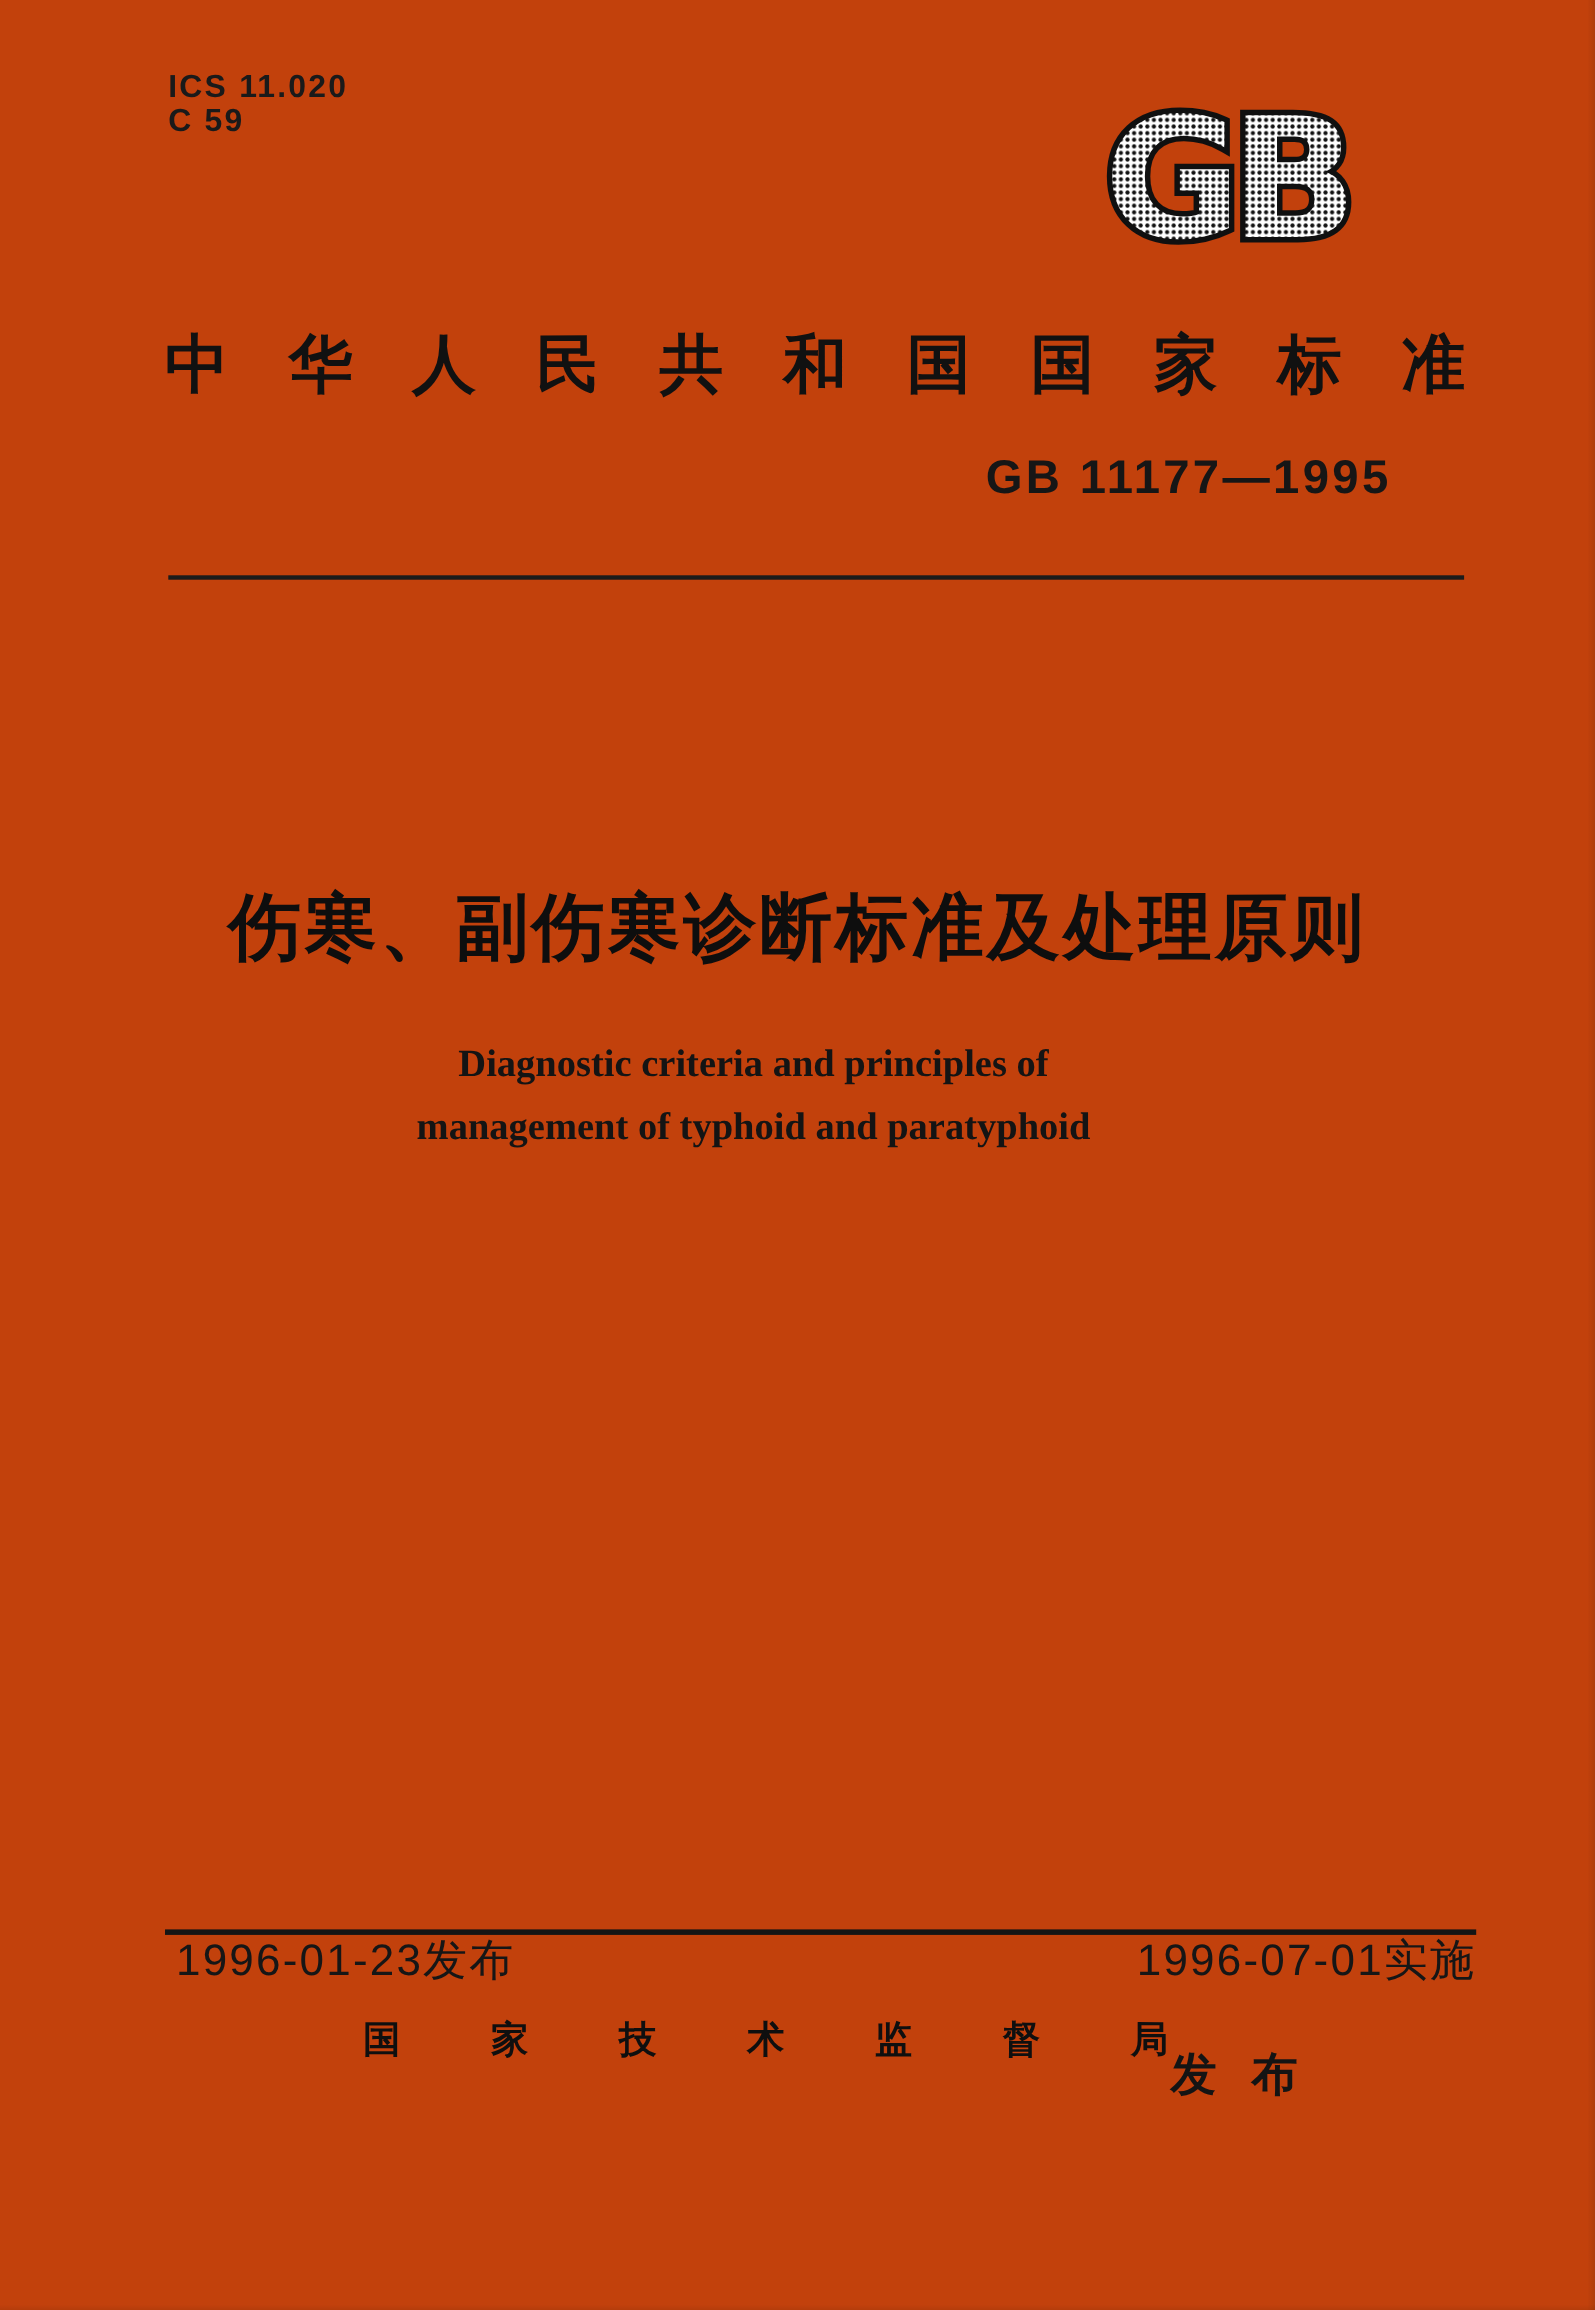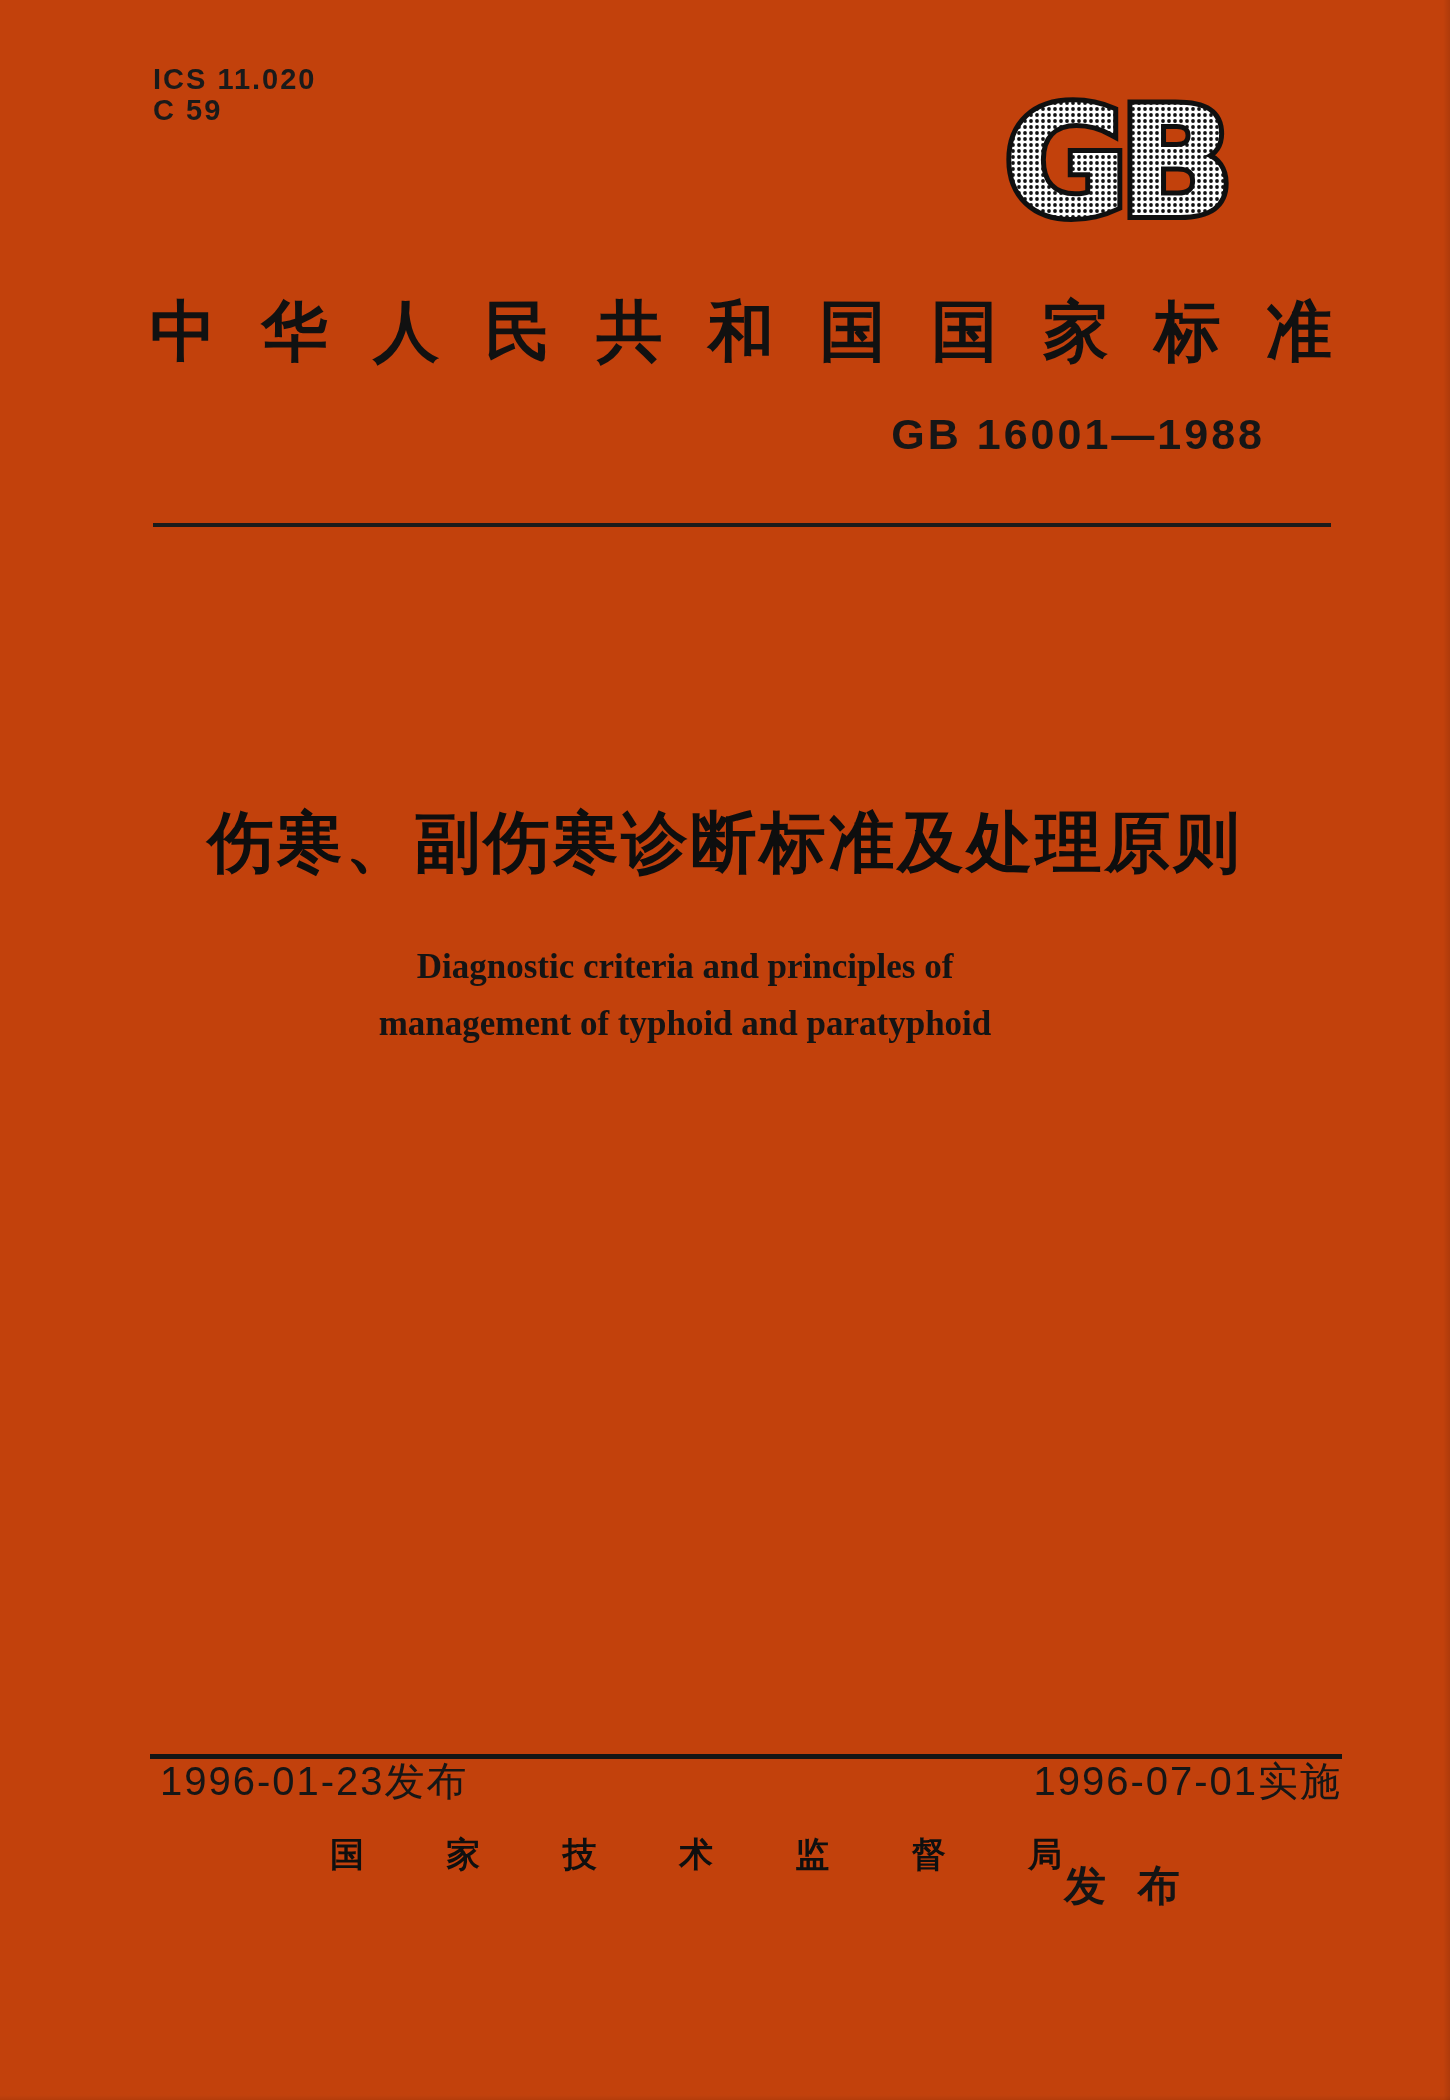--- a/index.html
+++ b/index.html
@@ -28,21 +28,21 @@
     font-family: "Liberation Sans", sans-serif;
     font-weight: 700; font-size: 29px; line-height: 31px;
     letter-spacing: 2px; color: #1a1a1a;
   }
 
   .gb-logo { position: absolute; left: 986px; top: 88px; width: 257px; height: 142px; }
 
   .header-title {
     position: absolute; left: 150px; top: 282px; width: 1182px;
     font-family: "Liberation Serif", serif;
-    font-weight: 700; font-size: 66px; line-height: 100px;
+    font-weight: 700; font-size: 58px; line-height: 100px;
     white-space: nowrap;
     text-align: justify; text-align-last: justify;
     color: #111;
   }
 
   .std-number {
     position: absolute; right: 185px; top: 410px;
     font-weight: 700; font-size: 43px; letter-spacing: 3px;
     font-family: "Liberation Sans", sans-serif;
     color: #161616;
@@ -118,21 +118,21 @@
           <rect width="6" height="6" fill="#ffffff"></rect>
           <circle cx="3" cy="3" r="1.9" fill="#121212"></circle>
         </pattern>
       </defs>
       <text x="128" y="127" text-anchor="middle" font-family="'DejaVu Sans', sans-serif" font-weight="bold" font-size="152" letter-spacing="-10" stroke="#101010" stroke-width="10" paint-order="stroke" fill="url(#halftone)">GB</text>
     </svg>
   </div>
 
   <div class="header-title">中华人民共和国国家标准</div>
 
-  <div class="std-number">GB 16001—1988</div>
+  <div class="std-number">GB 11177—1995</div>
 
   <div class="rule-top"></div>
 
   <div class="title-cn">伤寒、副伤寒诊断标准及处理原则</div>
 
   <div class="title-en">
     <div>Diagnostic criteria and principles of</div>
     <div>management of typhoid and paratyphoid</div>
   </div>
 

